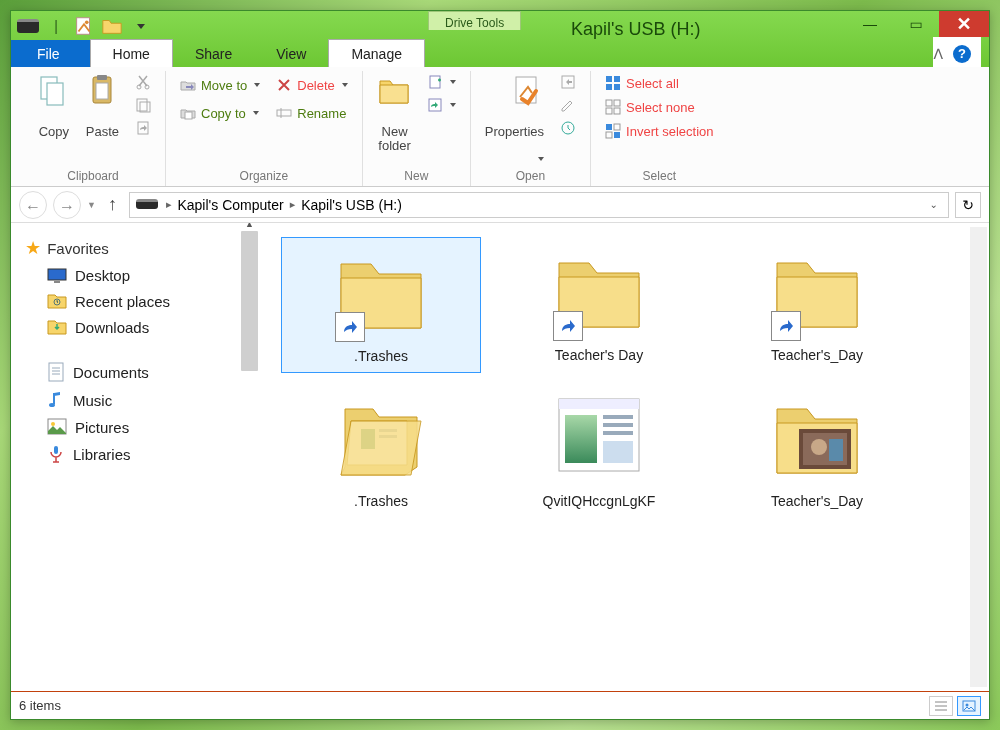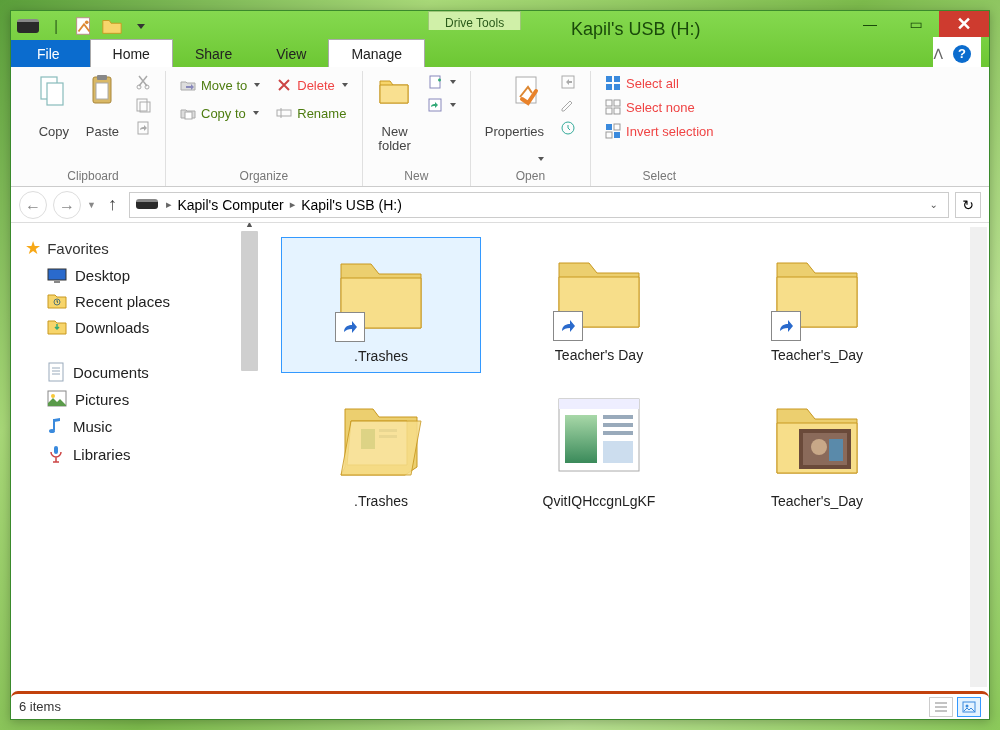--- a/index.html
+++ b/index.html
@@ -53,21 +53,21 @@
 .side-item { display: flex; align-items: center; gap: 8px; font-size: 15px; color: #222; padding: 4px 0 4px 22px; }
 .side-scrollbar { position: absolute; right: 2px; top: 8px; width: 17px; height: 140px; background: #cfcfcf; border-radius: 1px; }
 .side-scroll-up { position: absolute; right: 2px; top: -4px; width: 17px; height: 12px; text-align: center; font-size: 9px; color: #555; }
 .content { flex: 1; overflow-y: auto; padding: 14px 20px; display: flex; flex-wrap: wrap; gap: 10px 18px; align-content: flex-start; position: relative; }
 .content-scrollbar { position: absolute; right: 2px; top: 4px; width: 17px; bottom: 4px; background: #f0f0f0; }
 .item { width: 200px; display: flex; flex-direction: column; align-items: center; gap: 6px; padding: 8px 20px; }
 .item.selected { border: 1px solid #3399ff; background: #e5f3ff; }
 .item-icon { width: 96px; height: 96px; position: relative; }
 .item-label { font-size: 14px; color: #222; text-align: center; line-height: 16px; max-width: 150px; }
 .shortcut-badge { position: absolute; bottom: 0; left: 2px; width: 30px; height: 30px; background: #fff; border: 1px solid #888; display: flex; align-items: center; justify-content: center; }
-.statusbar { height: 28px; border-top: 3px solid #c2410c; display: flex; align-items: center; padding: 0 8px; font-size: 13px; color: #333; border-radius: 7px; }
+.statusbar { height: 28px; border-top: 1px solid #c2410c; display: flex; align-items: center; padding: 0 8px; font-size: 13px; color: #333; }
 .status-right { margin-left: auto; display: flex; gap: 4px; }
 .view-btn { width: 24px; height: 20px; border: 1px solid #ccc; display: flex; align-items: center; justify-content: center; }
 .view-btn.active { border-color: #3399ff; background: #e5f3ff; }
 .star { color: #f7a818; font-size: 18px; }
 .lib-icon { width: 20px; height: 18px; background: linear-gradient(#f7d56b, #e8b838); border: 1px solid #c89820; position: relative; }
 .lib-icon::after { content:""; position:absolute; left:3px; top:3px; width:8px; height:10px; background:#8cd0e8; }
 </style>
 </head>
 <body>
 
@@ -355,34 +355,34 @@
       <div class="side-item">
           <svg width="18" height="20" viewBox="0 0 18 20">
             <rect x="2" y="1" width="14" height="18" fill="#fff" stroke="#9ab"></rect>
             <line x1="5" y1="6" x2="13" y2="6" stroke="#9ab"></line>
             <line x1="5" y1="9" x2="13" y2="9" stroke="#9ab"></line>
             <line x1="5" y1="12" x2="13" y2="12" stroke="#9ab"></line>
           </svg>
           <span>Documents</span>
         </div>
       <div class="side-item">
+          <svg width="18" height="20" viewBox="0 0 18 20">
+            <path d="M7 3v11" stroke="#3a8add" stroke-width="2"></path>
+            <ellipse cx="5" cy="15" rx="3" ry="2" fill="#3a8add"></ellipse>
+            <path d="M7 3l6-1v3l-6 1" fill="#3a8add"></path>
+          </svg>
+          <span>Music</span>
+        </div>
+      <div class="side-item">
           <svg width="20" height="18" viewBox="0 0 20 18">
             <rect x="1" y="1" width="18" height="15" fill="#fff" stroke="#888"></rect>
             <circle cx="6" cy="6" r="2" fill="#f7c838"></circle>
             <path d="M1 13l5-5 4 4 3-3 6 6v1H1z" fill="#5a9a4a"></path>
           </svg>
           <span>Pictures</span>
-        </div>
-      <div class="side-item">
-          <svg width="18" height="20" viewBox="0 0 18 20">
-            <path d="M7 3v11" stroke="#3a8add" stroke-width="2"></path>
-            <ellipse cx="5" cy="15" rx="3" ry="2" fill="#3a8add"></ellipse>
-            <path d="M7 3l6-1v3l-6 1" fill="#3a8add"></path>
-          </svg>
-          <span>Music</span>
         </div>
       <div class="side-item">
           <svg width="18" height="20" viewBox="0 0 18 20">
             <rect x="7" y="2" width="4" height="8" rx="2" fill="#3a8add"></rect>
             <path d="M4 8a5 5 0 0010 0M9 13v5M6 18h6" stroke="#c44" stroke-width="1.5" fill="none"></path>
           </svg>
           <span>Libraries</span>
         </div>
     </div>
 

